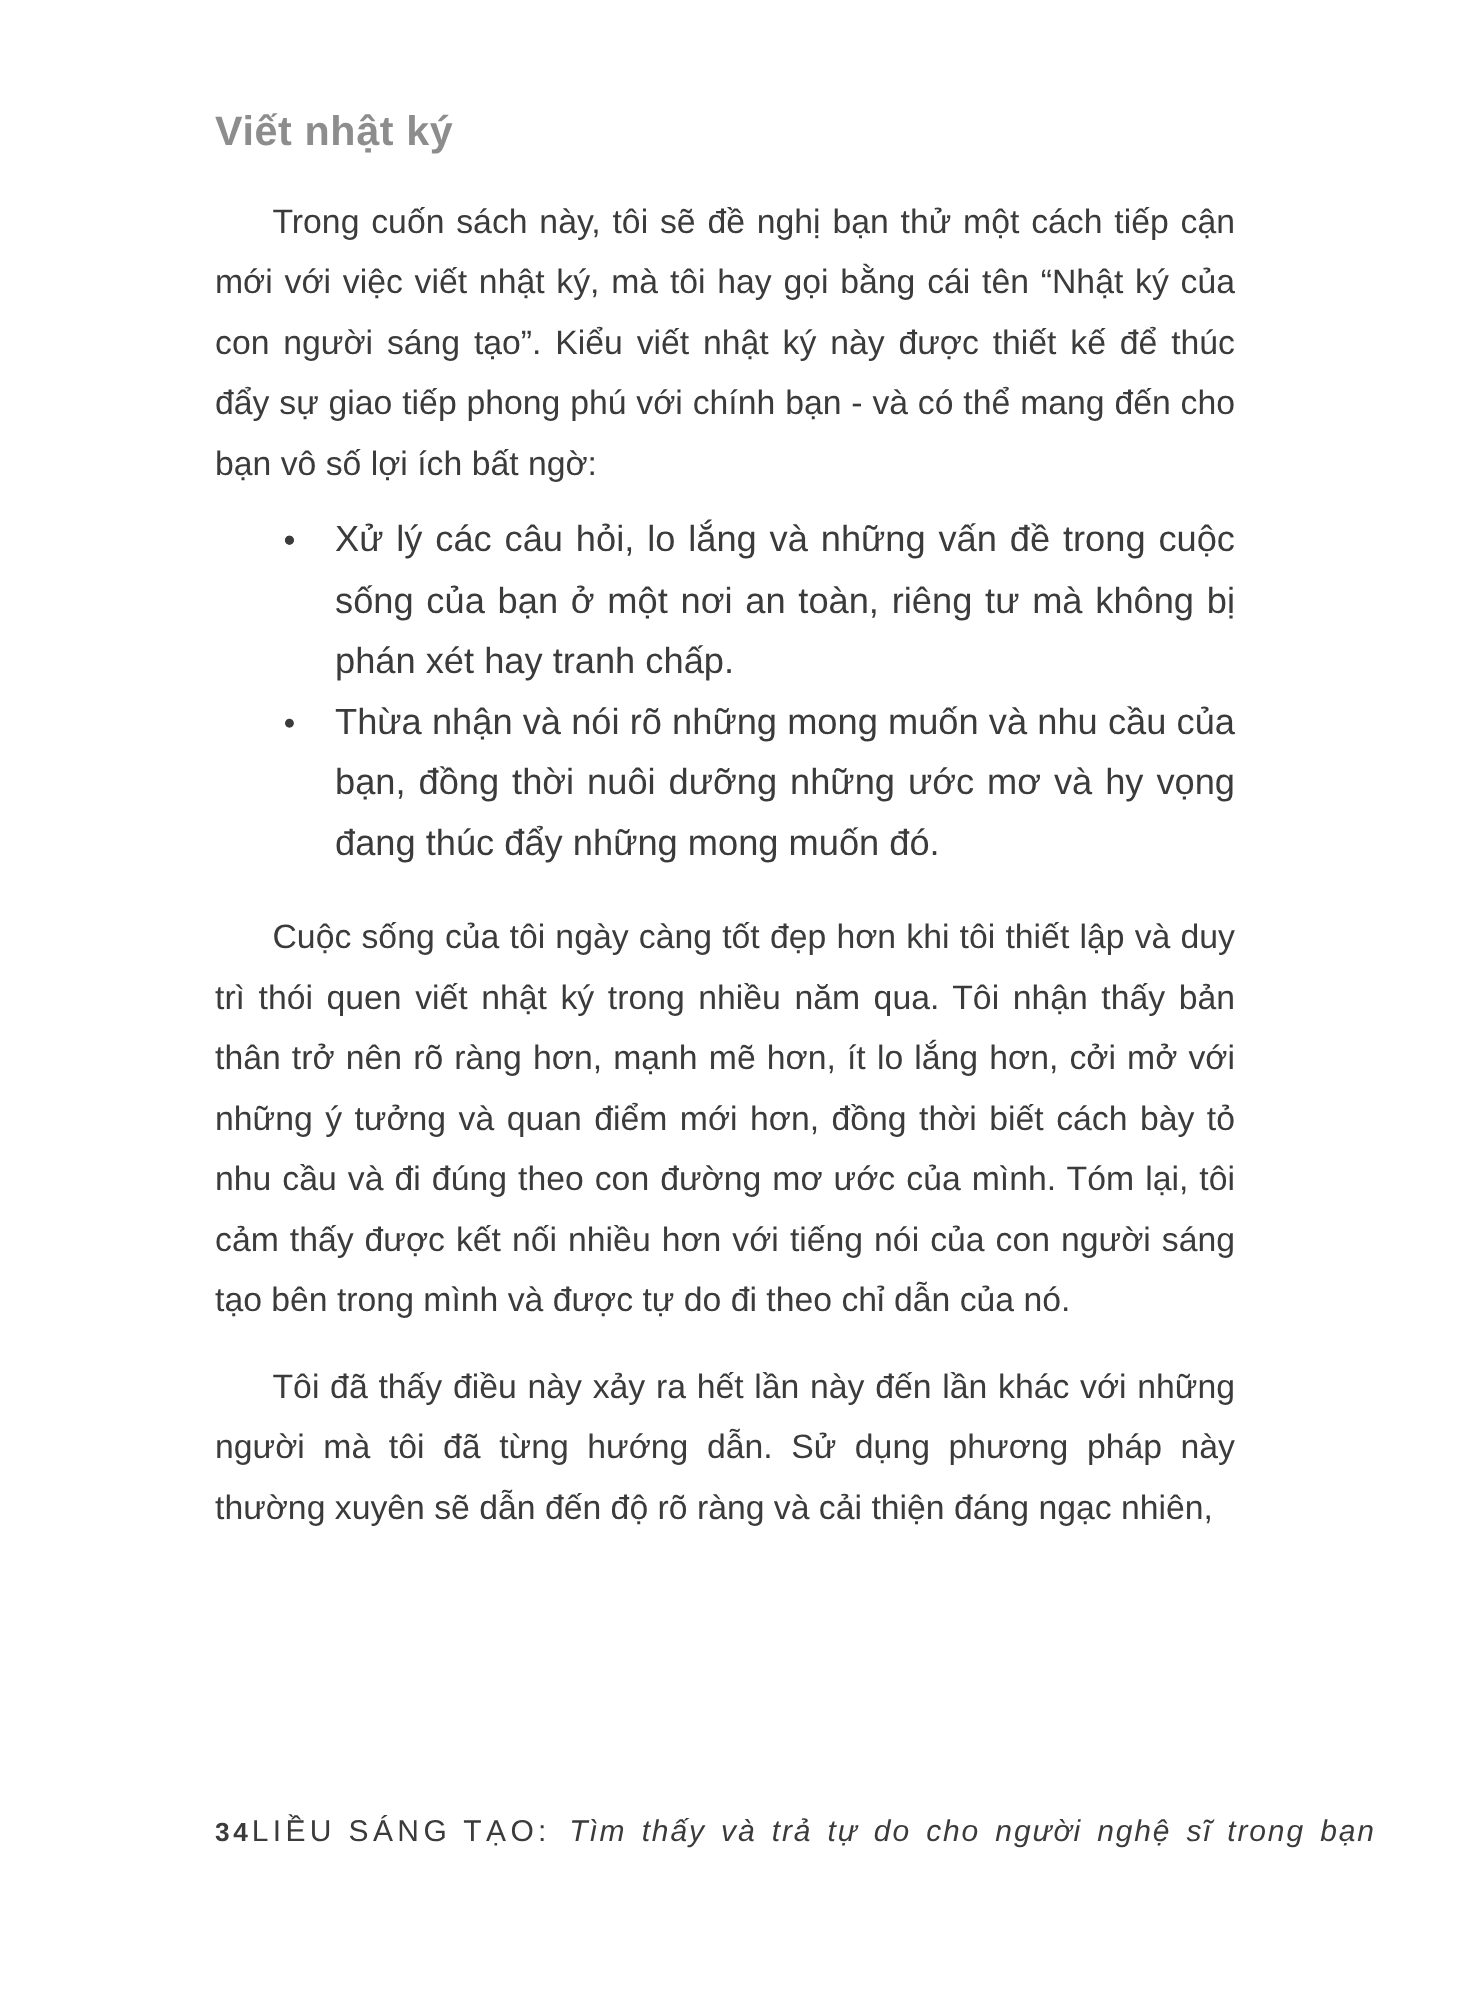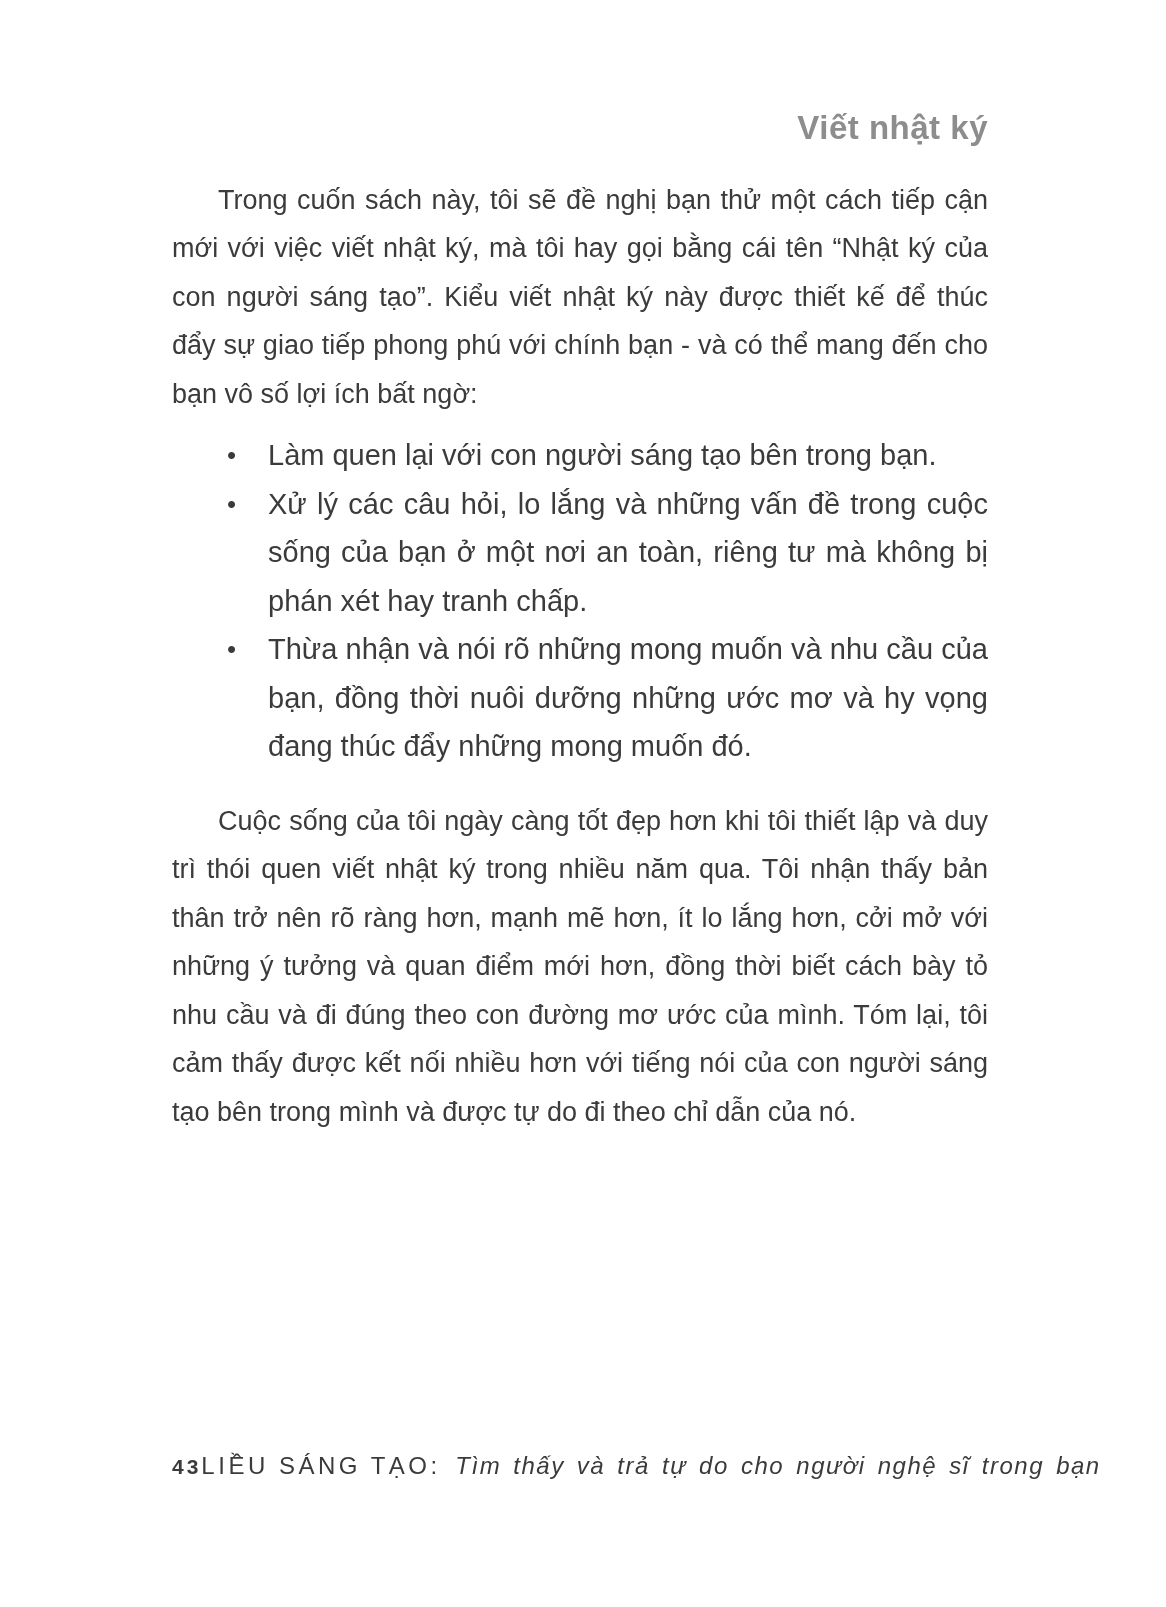--- a/index.html
+++ b/index.html
@@ -17,22 +17,22 @@
     overflow: hidden;
   }
   .page {
     position: relative;
     width: 1166px;
     height: 1607px;
     padding: 0 178px 0 172px;
   }
   .chapter-heading {
     margin: 0;
-    padding-top: 107px;
-    text-align: right;
+    padding-top: 84px;
+    text-align: left;
     font-size: 33px;
     line-height: 1.3;
     font-weight: bold;
     color: #8d8d8d;
     letter-spacing: 0.5px;
   }
   .body-par {
     margin: 26px 0 0 0;
     font-size: 27px;
     line-height: 48.5px;
@@ -97,36 +97,36 @@
 
 <div class="page">
 
   <h1 class="chapter-heading">Viết nhật ký</h1>
 
   <p class="body-par par-1">Trong cuốn sách này, tôi sẽ đề nghị bạn thử một cách tiếp cận mới với việc viết nhật ký, mà tôi hay gọi bằng cái tên “Nhật ký của con người sáng tạo”. Kiểu viết nhật ký này được thiết kế để thúc đẩy sự giao tiếp phong phú với chính bạn - và có thể mang đến cho bạn vô số lợi ích bất ngờ:</p>
 
   <ul class="benefits">
     <li>
       <span class="bullet">•</span>
-      <span>Làm quen lại với con người sáng tạo bên trong bạn.</span>
     </li>
     <li>
       <span class="bullet">•</span>
       <span>Xử lý các câu hỏi, lo lắng và những vấn đề trong cuộc sống của bạn ở một nơi an toàn, riêng tư mà không bị phán xét hay tranh chấp.</span>
     </li>
     <li>
       <span class="bullet">•</span>
       <span>Thừa nhận và nói rõ những mong muốn và nhu cầu của bạn, đồng thời nuôi dưỡng những ước mơ và hy vọng đang thúc đẩy những mong muốn đó.</span>
     </li>
   </ul>
 
   <p class="body-par par-2">Cuộc sống của tôi ngày càng tốt đẹp hơn khi tôi thiết lập và duy trì thói quen viết nhật ký trong nhiều năm qua. Tôi nhận thấy bản thân trở nên rõ ràng hơn, mạnh mẽ hơn, ít lo lắng hơn, cởi mở với những ý tưởng và quan điểm mới hơn, đồng thời biết cách bày tỏ nhu cầu và đi đúng theo con đường mơ ước của mình. Tóm lại, tôi cảm thấy được kết nối nhiều hơn với tiếng nói của con người sáng tạo bên trong mình và được tự do đi theo chỉ dẫn của nó.</p>
 
+  <p class="body-par par-3">Tôi đã thấy điều này xảy ra hết lần này đến lần khác với những người mà tôi đã từng hướng dẫn. Sử dụng phương pháp này thường xuyên sẽ dẫn đến độ rõ ràng và cải thiện đáng ngạc nhiên,</p>
 
   <div class="page-footer">
-    <span class="page-number">43</span>
+    <span class="page-number">34</span>
     <span class="running-title">
       <span class="book-series">LIỀU SÁNG TẠO:</span>
       <span class="book-subtitle">Tìm thấy và trả tự do cho người nghệ sĩ trong bạn</span>
     </span>
   </div>
 
 </div>
 
 </body></html>

